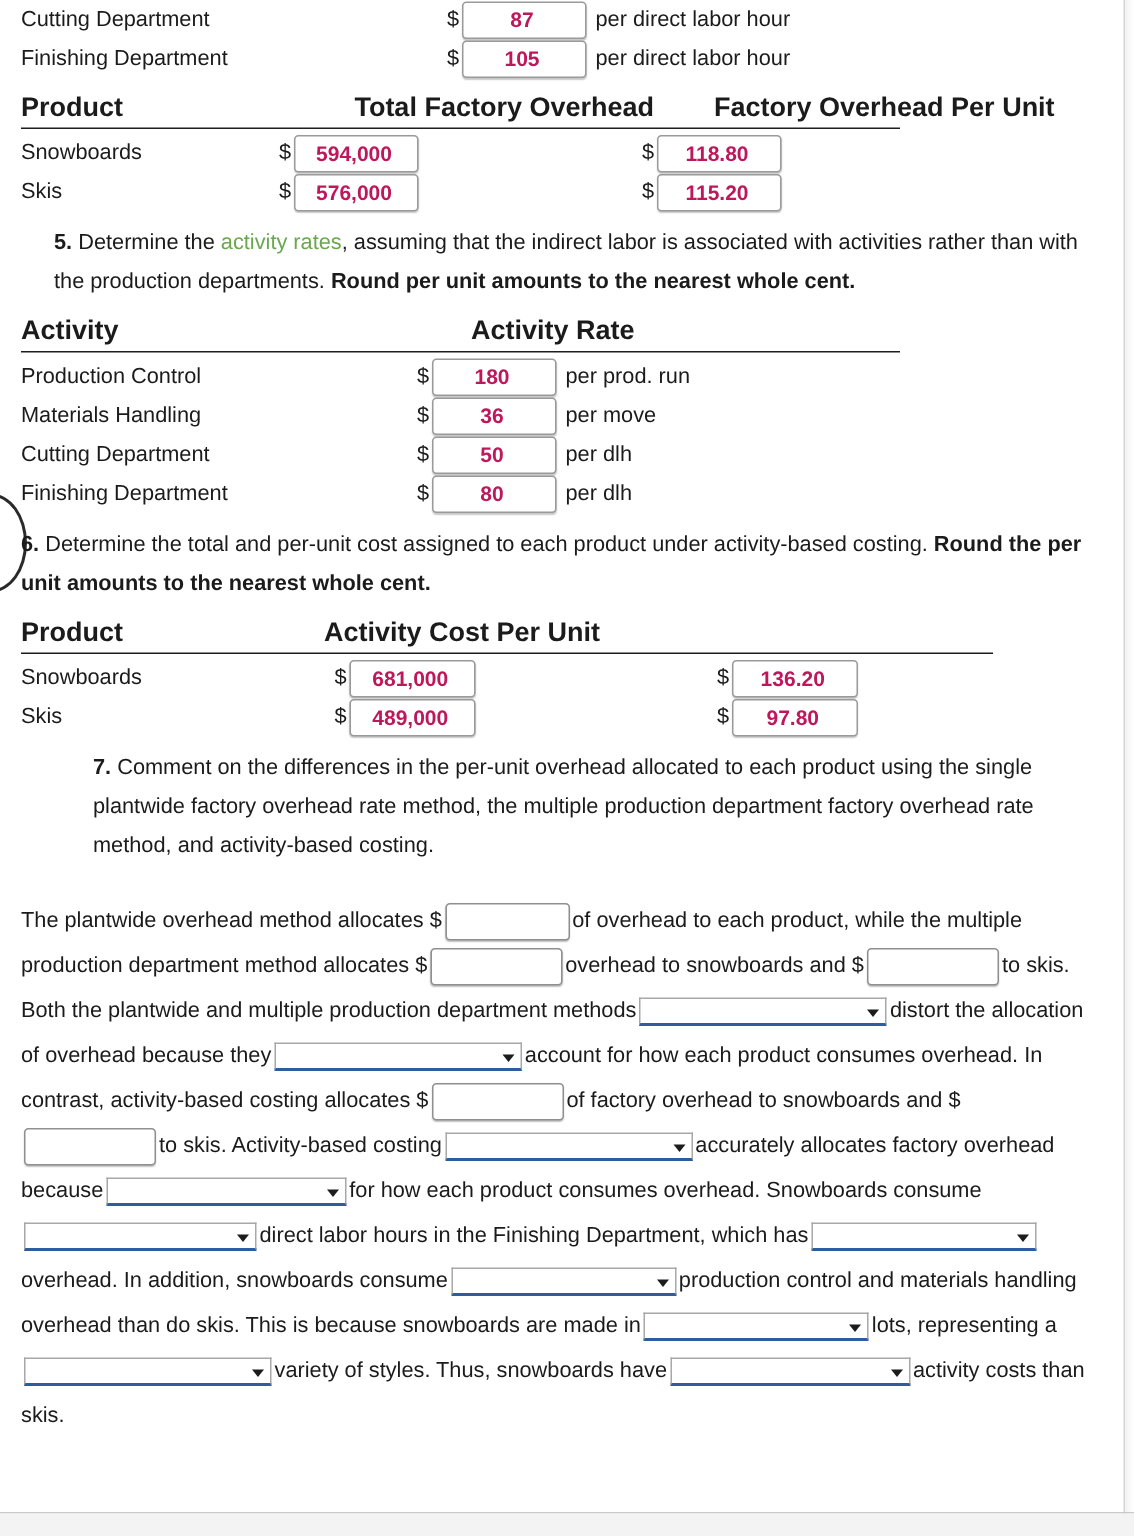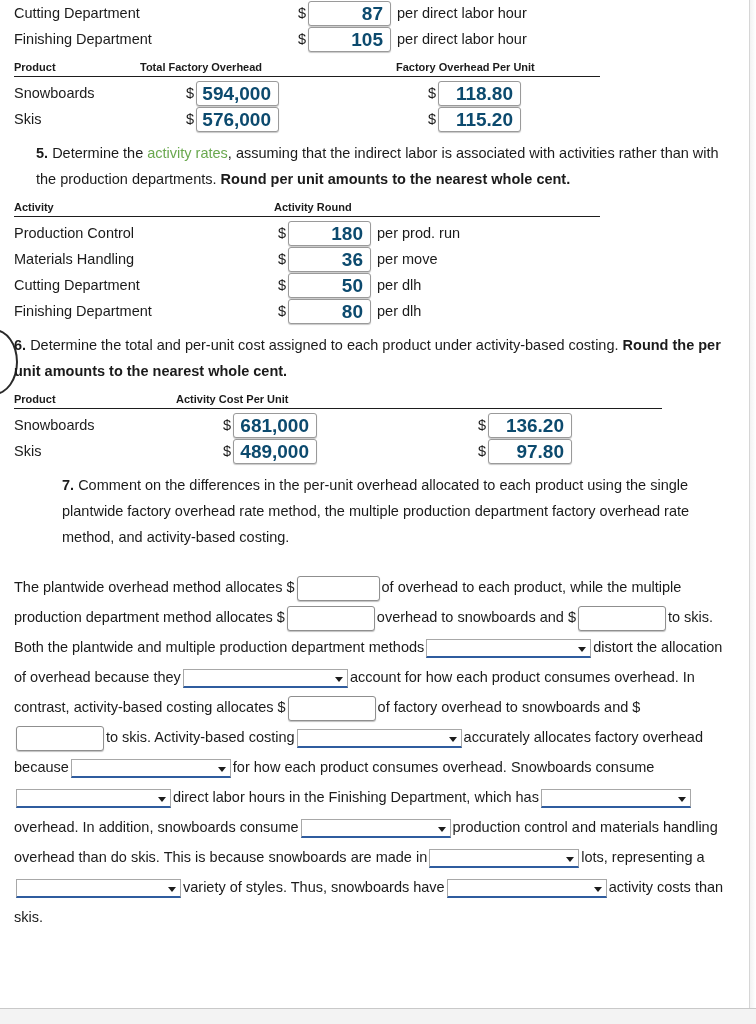--- a/index.html
+++ b/index.html
@@ -100,25 +100,25 @@
   }
 
   
   .ibox {
     box-sizing: border-box;
     height: 25px;
     line-height: 23px;
     border: 1px solid #9a9a9a;
     border-radius: 3px;
     background: #ffffff;
-    text-align: right;
+    text-align: center;
     padding: 0 7px 0 4px;
     font-weight: bold;
-    font-size: 19px;
-    color: #0c4a6e;
+    font-size: 14px;
+    color: #be185d;
     box-shadow: 0 1px 1px rgba(0,0,0,0.22);
     white-space: nowrap;
     overflow: hidden;
   }
   .ibox.w83 { width: 83px; }
   .ibox.w84 { width: 84px; }
 
   
   .ebox {
     display: inline-block;
@@ -168,25 +168,26 @@
   }
   .qnum { font-weight: bold; }
   .b { font-weight: bold; }
   .link-green { color: #6aa84f; }
 
   
   .tbl { margin-top: 9px; }
   .thead {
     display: flex;
     font-weight: bold;
-    font-size: 11px;
+    font-size: 18px;
     padding-bottom: 3px;
+    gap: 40px;
   }
   .thead .c1 { width: 126px; flex: 0 0 126px; }
-  .thead .c2 { width: 256px; flex: 0 0 256px; }
+  .thead .c2 { width: 256px; flex: 0 0 256px; text-align: right; }
   .thead .c3 { flex: 1 1 auto; }
   .trule {
     height: 1px;
     background: #1d1d1d;
   }
   .trule.w586 { width: 586px; }
   .trule.w648 { width: 648px; }
 
   .tbody-row {
     display: flex;
@@ -283,21 +284,21 @@
     <div class="qpara" style="margin-top:8px;margin-left:22px;">
       <span class="qnum">5.</span>
       <span>Determine the</span>
       <span class="link-green">activity rates</span><span>, assuming that the indirect labor is associated with activities rather than with the production departments.</span>
       <span class="b">Round per unit amounts to the nearest whole cent.</span>
     </div>
 
     <div class="tbl">
       <div class="thead">
         <span class="c1" style="width:260px;flex:0 0 260px;">Activity</span>
-        <span class="c3">Activity Round</span>
+        <span class="c3">Activity Rate</span>
       </div>
       <div class="trule w586"></div>
 
       <div class="tbody-row" style="margin-top:3px;">
         <span class="name" style="width:264px;flex:0 0 264px;">Production Control</span>
         <span class="dollar">$</span>
         <span class="ibox w83">180</span>
         <span class="suffix">per prod. run</span>
       </div>
 

